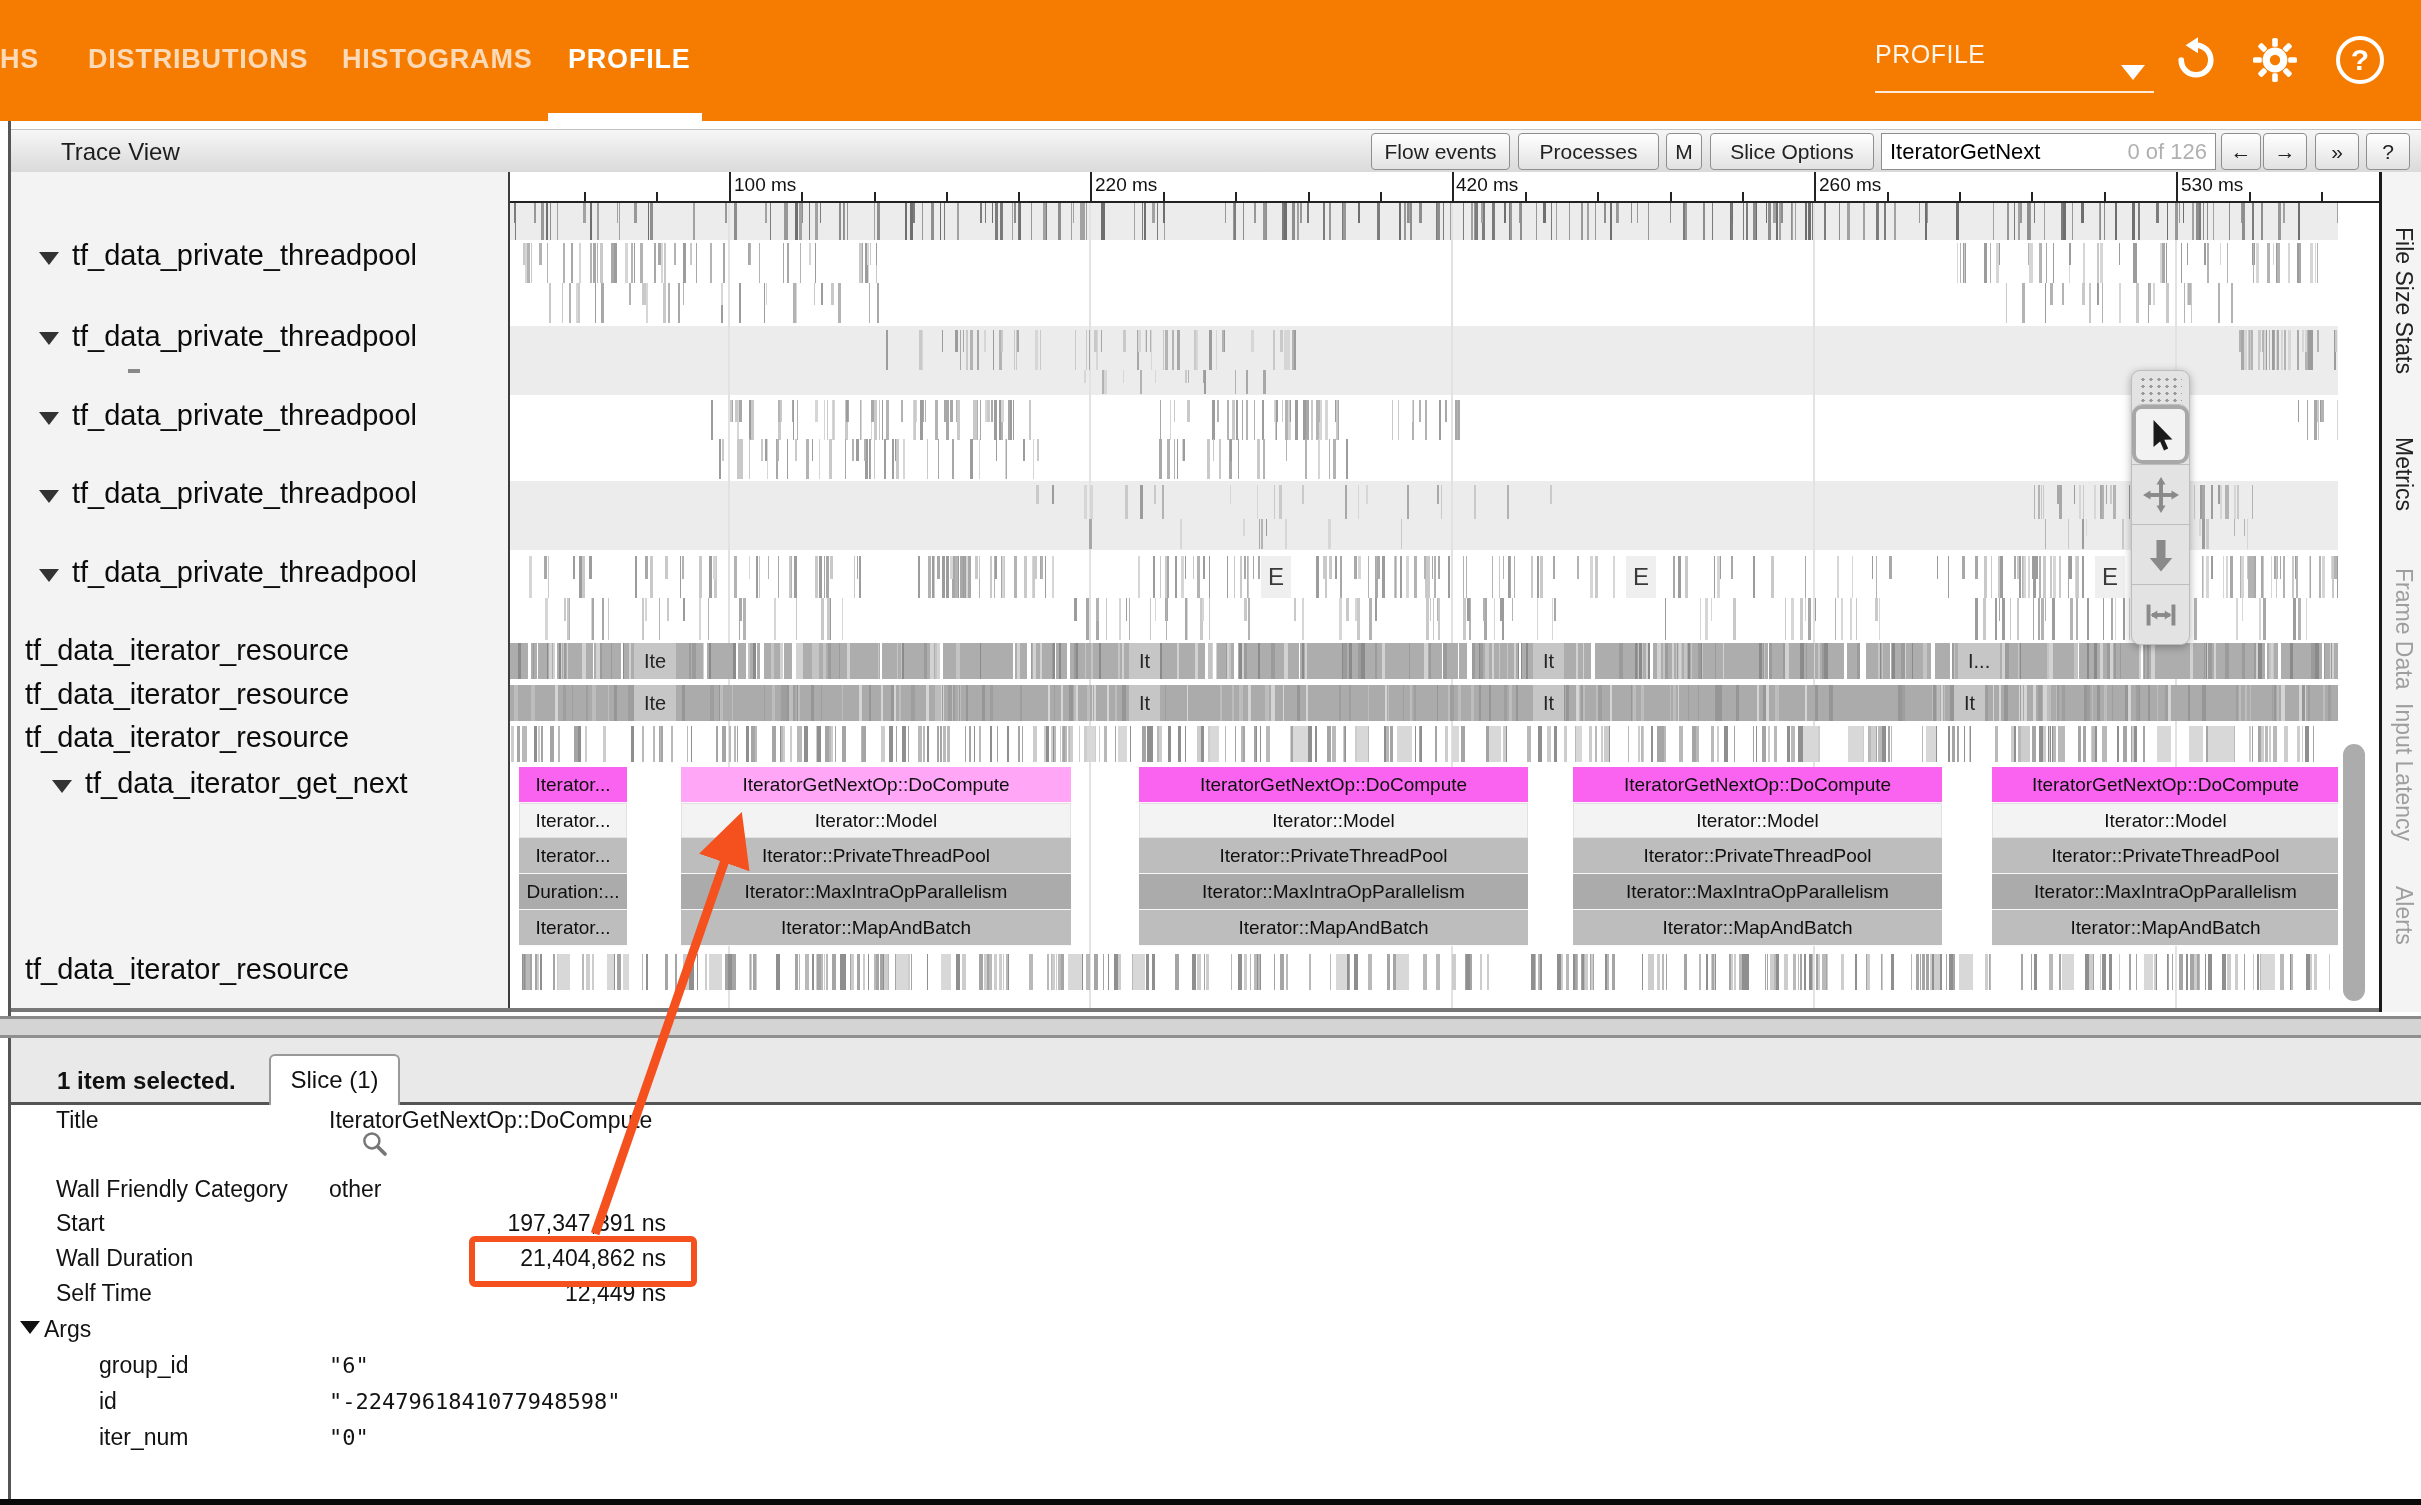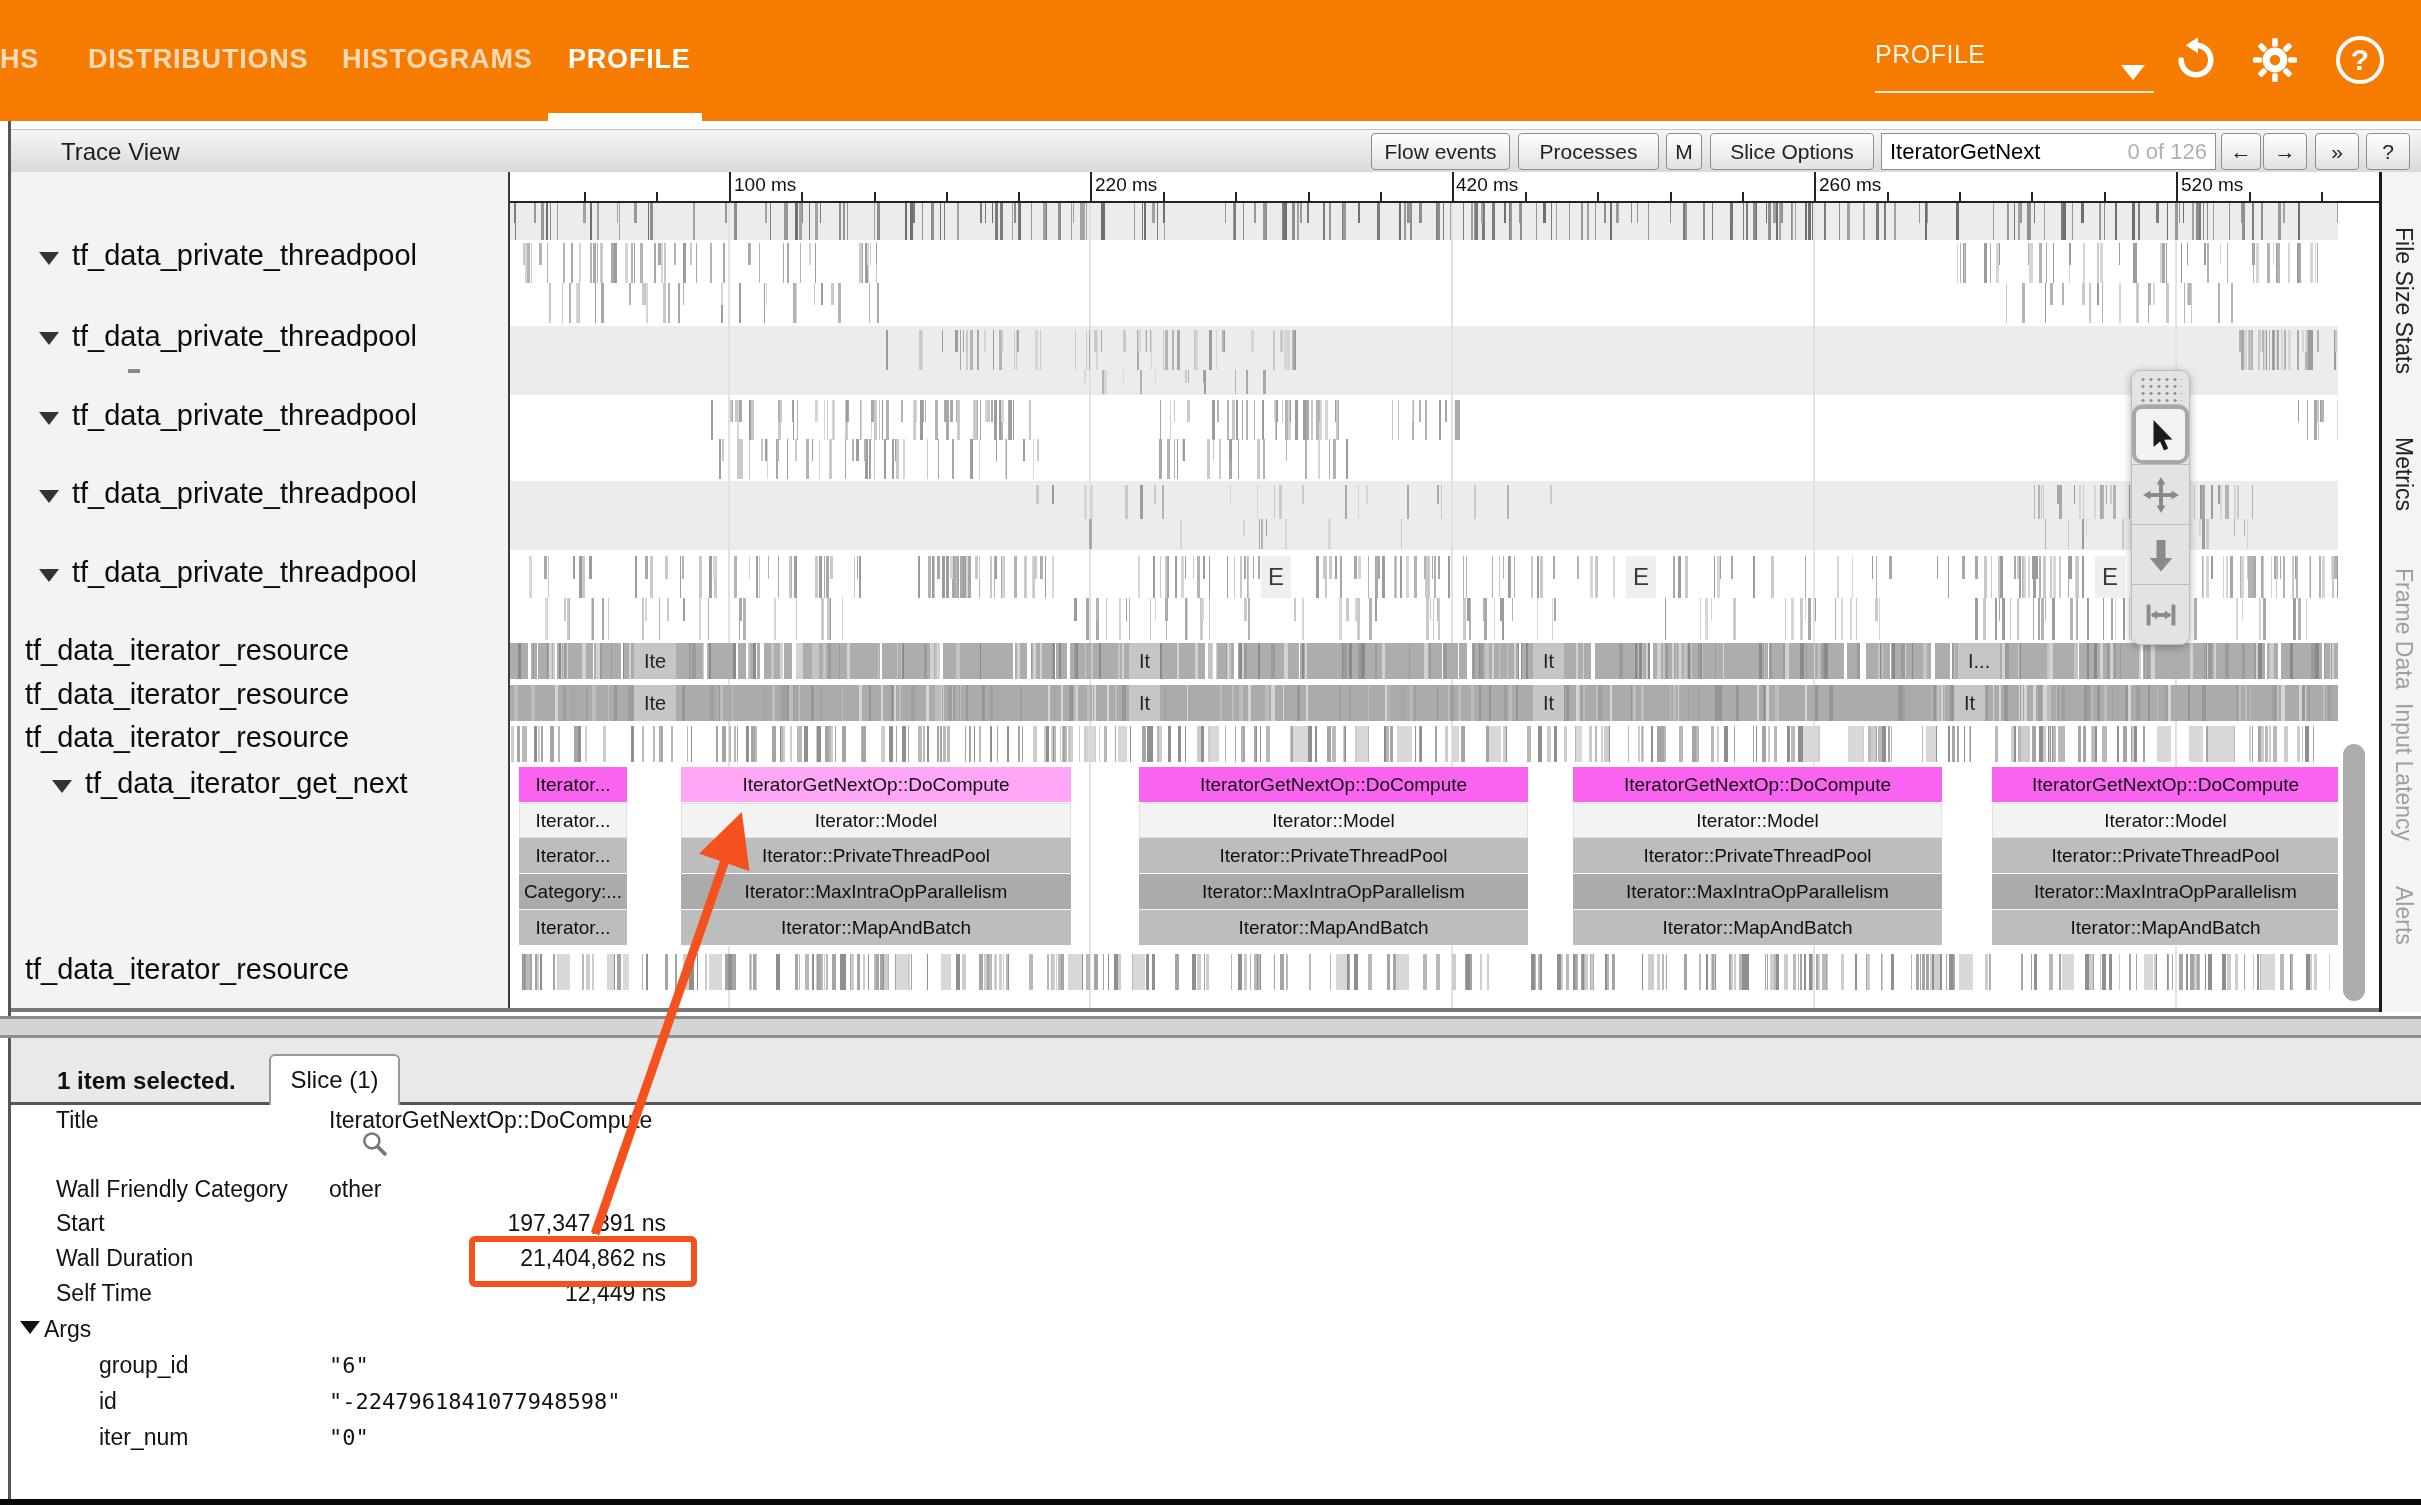--- a/index.html
+++ b/index.html
@@ -2440,21 +2440,21 @@
     <div class="chip" style="left: 124px; top: 513px;">Ite</div>
     <div class="chip" style="left: 619px; top: 513px;">It</div>
     <div class="chip" style="left: 1023px; top: 513px;">It</div>
     <div class="chip" style="left: 1444px; top: 513px;">It</div>
     <div class="emark" style="left: 751px; top: 384px;">E</div>
     <div class="emark" style="left: 1116px; top: 384px;">E</div>
     <div class="emark" style="left: 1585px; top: 384px;">E</div>
     <div class="slice-row" style="left: 9px; width: 108px; top: 595px; background: rgb(250, 99, 240);">Iterator...</div>
     <div class="slice-row slice-light" style="left: 9px; width: 108px; top: 631px; background: rgb(243, 243, 243);">Iterator...</div>
     <div class="slice-row" style="left: 9px; width: 108px; top: 666px; background: rgb(189, 189, 189);">Iterator...</div>
-    <div class="slice-row" style="left: 9px; width: 108px; top: 702px; background: rgb(171, 171, 171);">Category:...</div>
+    <div class="slice-row" style="left: 9px; width: 108px; top: 702px; background: rgb(171, 171, 171);">Duration:...</div>
     <div class="slice-row" style="left: 9px; width: 108px; top: 738px; background: rgb(189, 189, 189);">Iterator...</div>
     <div class="slice-row" style="left: 171px; width: 390px; top: 595px; background: rgb(255, 166, 247);">IteratorGetNextOp::DoCompute</div>
     <div class="slice-row slice-light" style="left: 171px; width: 390px; top: 631px; background: rgb(243, 243, 243);">Iterator::Model</div>
     <div class="slice-row" style="left: 171px; width: 390px; top: 666px; background: rgb(189, 189, 189);">Iterator::PrivateThreadPool</div>
     <div class="slice-row" style="left: 171px; width: 390px; top: 702px; background: rgb(171, 171, 171);">Iterator::MaxIntraOpParallelism</div>
     <div class="slice-row" style="left: 171px; width: 390px; top: 738px; background: rgb(189, 189, 189);">Iterator::MapAndBatch</div>
     <div class="slice-row" style="left: 629px; width: 389px; top: 595px; background: rgb(250, 99, 240);">IteratorGetNextOp::DoCompute</div>
     <div class="slice-row slice-light" style="left: 629px; width: 389px; top: 631px; background: rgb(243, 243, 243);">Iterator::Model</div>
     <div class="slice-row" style="left: 629px; width: 389px; top: 666px; background: rgb(189, 189, 189);">Iterator::PrivateThreadPool</div>
     <div class="slice-row" style="left: 629px; width: 389px; top: 702px; background: rgb(171, 171, 171);">Iterator::MaxIntraOpParallelism</div>
@@ -2474,21 +2474,21 @@
     <div class="ruler">
       <div class="rmajor" style="left: 219px;"></div>
       <div class="rlabel" style="left: 224px;">100 ms</div>
       <div class="rmajor" style="left: 580px;"></div>
       <div class="rlabel" style="left: 585px;">220 ms</div>
       <div class="rmajor" style="left: 942px;"></div>
       <div class="rlabel" style="left: 946px;">420 ms</div>
       <div class="rmajor" style="left: 1304px;"></div>
       <div class="rlabel" style="left: 1309px;">260 ms</div>
       <div class="rmajor" style="left: 1666px;"></div>
-      <div class="rlabel" style="left: 1671px;">520 ms</div>
+      <div class="rlabel" style="left: 1671px;">530 ms</div>
       <div class="rminor" style="left: 74px;"></div>
       <div class="rminor" style="left: 146px;"></div>
       <div class="rminor" style="left: 291px;"></div>
       <div class="rminor" style="left: 364px;"></div>
       <div class="rminor" style="left: 436px;"></div>
       <div class="rminor" style="left: 508px;"></div>
       <div class="rminor" style="left: 653px;"></div>
       <div class="rminor" style="left: 725px;"></div>
       <div class="rminor" style="left: 798px;"></div>
       <div class="rminor" style="left: 870px;"></div>

